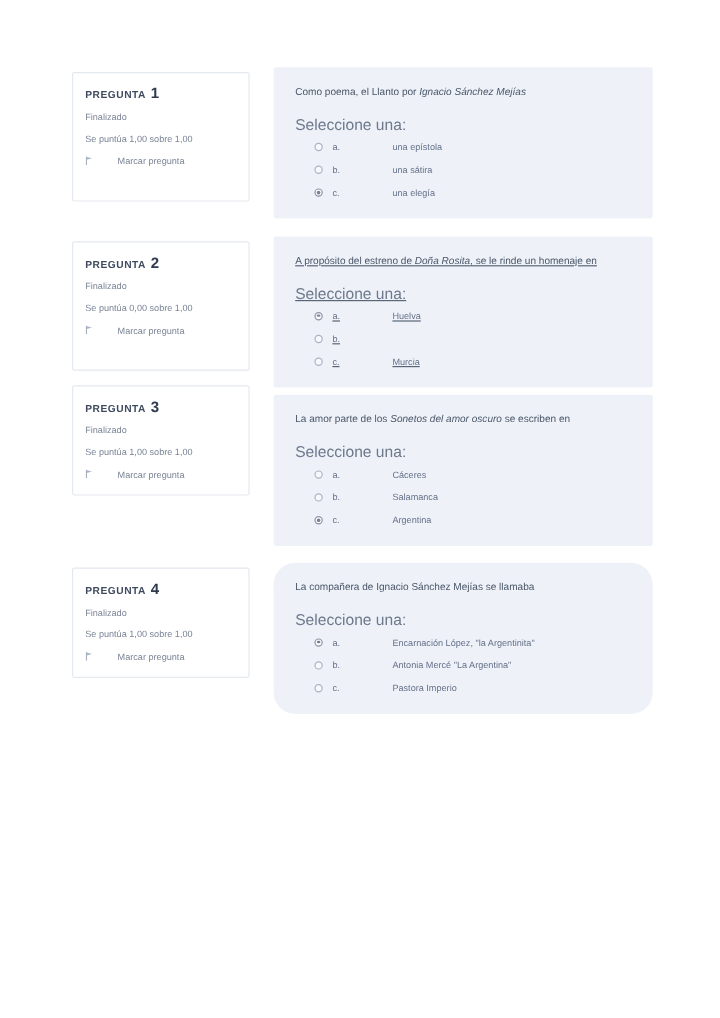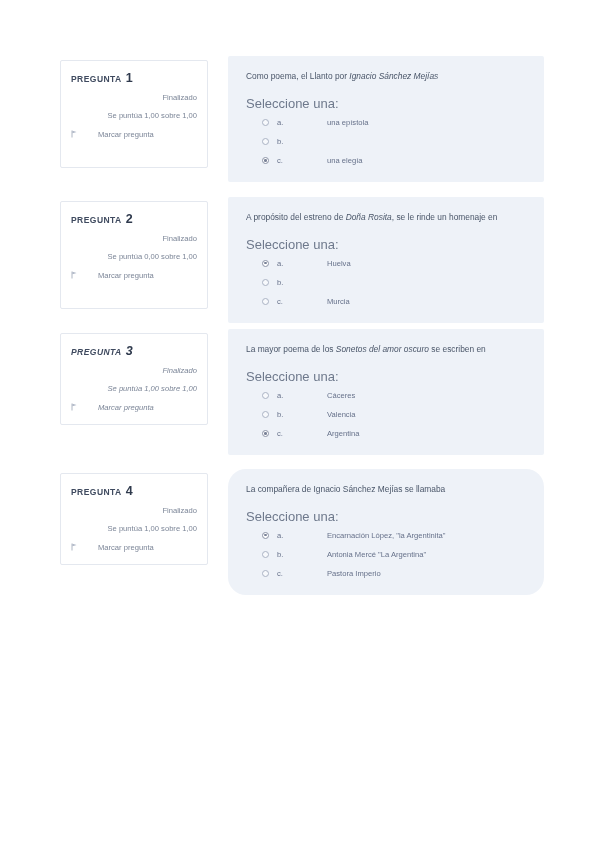--- a/index.html
+++ b/index.html
@@ -57,21 +57,20 @@
     letter-spacing: 0;
     margin-left: 4px;
     color: #2f3a4d;
   }
   .info-line {
     font-size: 7.6px;
     line-height: 1.25;
     color: #7b8597;
     margin-bottom: 9px;
     white-space: nowrap;
-    text-align: right;
   }
   .info-line:last-child { margin-bottom: 0; }
   .flag-line {
     font-size: 7.6px;
     color: #7b8597;
     display: flex;
     align-items: center;
     gap: 20px;
     white-space: nowrap;
   }
@@ -183,20 +182,21 @@
           <p class="q-select-label">Seleccione una:</p>
           <ul class="opt-list">
             <li class="opt">
               <span class="radio"></span>
               <span class="opt-letter">a.</span>
               <span class="opt-text">una epístola</span>
             </li>
             <li class="opt">
               <span class="radio"></span>
               <span class="opt-letter">b.</span>
+              <span class="opt-text">una sátira</span>
             </li>
             <li class="opt">
               <span class="radio checked"></span>
               <span class="opt-letter">c.</span>
               <span class="opt-text">una elegía</span>
             </li>
           </ul>
         </div>
       </div>
       <div class="question-block" style="height: 0px;">
@@ -207,21 +207,21 @@
           <div class="flag-line">
             <span class="flag-icon">
               <svg viewBox="0 0 7 8" width="7" height="8" aria-hidden="true">
                 <path d="M1 0.5 L1 7.5" stroke="#9aa3b4" stroke-width="0.8" fill="none"></path>
                 <path d="M1.4 0.8 L5.6 1.9 L1.4 3.2 Z" fill="#aeb6c6"></path>
               </svg>
             </span>
             <span>Marcar pregunta</span>
           </div>
         </div>
-        <div class="q-panel" style="top: 197px; min-height: 124px;">
+        <div class="q-panel" style="top: 197px; min-height: 124px; text-decoration: underline;">
           <p class="q-text"><span>A propósito del estreno de </span><i>Doña Rosita</i><span>, se le rinde un homenaje en</span></p>
           <p class="q-select-label">Seleccione una:</p>
           <ul class="opt-list">
             <li class="opt">
               <span class="radio checked"></span>
               <span class="opt-letter">a.</span>
               <span class="opt-text">Huelva</span>
             </li>
             <li class="opt">
               <span class="radio"></span>
@@ -229,47 +229,47 @@
             </li>
             <li class="opt">
               <span class="radio"></span>
               <span class="opt-letter">c.</span>
               <span class="opt-text">Murcia</span>
             </li>
           </ul>
         </div>
       </div>
       <div class="question-block" style="height: 0px;">
-        <div class="info-card" style="top: 333px; min-height: 90px; font-style: italic;">
+        <div class="info-card" style="top: 321px; min-height: 90px;">
           <div class="info-head"><span>PREGUNTA</span><span class="qnum">3</span></div>
           <div class="info-line">Finalizado</div>
           <div class="info-line">Se puntúa 1,00 sobre 1,00</div>
           <div class="flag-line">
             <span class="flag-icon">
               <svg viewBox="0 0 7 8" width="7" height="8" aria-hidden="true">
                 <path d="M1 0.5 L1 7.5" stroke="#9aa3b4" stroke-width="0.8" fill="none"></path>
                 <path d="M1.4 0.8 L5.6 1.9 L1.4 3.2 Z" fill="#aeb6c6"></path>
               </svg>
             </span>
             <span>Marcar pregunta</span>
           </div>
         </div>
         <div class="q-panel" style="top: 329px; min-height: 124px;">
-          <p class="q-text"><span>La mayor poema de los </span><i>Sonetos del amor oscuro</i><span> se escriben en</span></p>
+          <p class="q-text"><span>La amor parte de los </span><i>Sonetos del amor oscuro</i><span> se escriben en</span></p>
           <p class="q-select-label">Seleccione una:</p>
           <ul class="opt-list">
             <li class="opt">
               <span class="radio"></span>
               <span class="opt-letter">a.</span>
               <span class="opt-text">Cáceres</span>
             </li>
             <li class="opt">
               <span class="radio"></span>
               <span class="opt-letter">b.</span>
-              <span class="opt-text">Valencia</span>
+              <span class="opt-text">Salamanca</span>
             </li>
             <li class="opt">
               <span class="radio checked"></span>
               <span class="opt-letter">c.</span>
               <span class="opt-text">Argentina</span>
             </li>
           </ul>
         </div>
       </div>
       <div class="question-block" style="height: 0px;">

